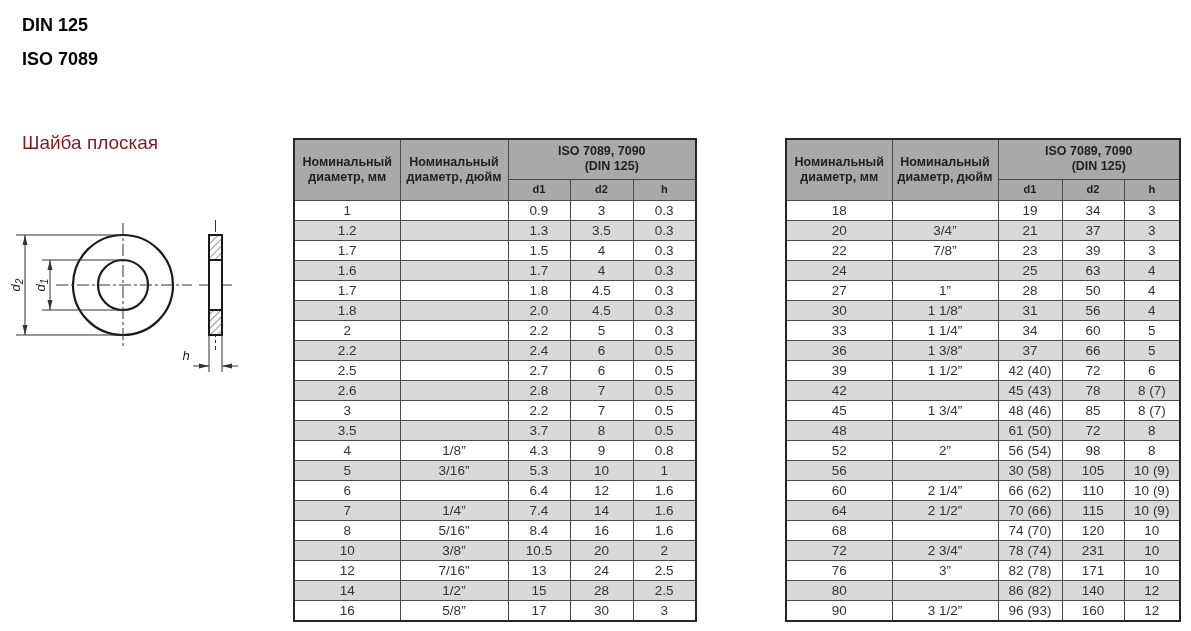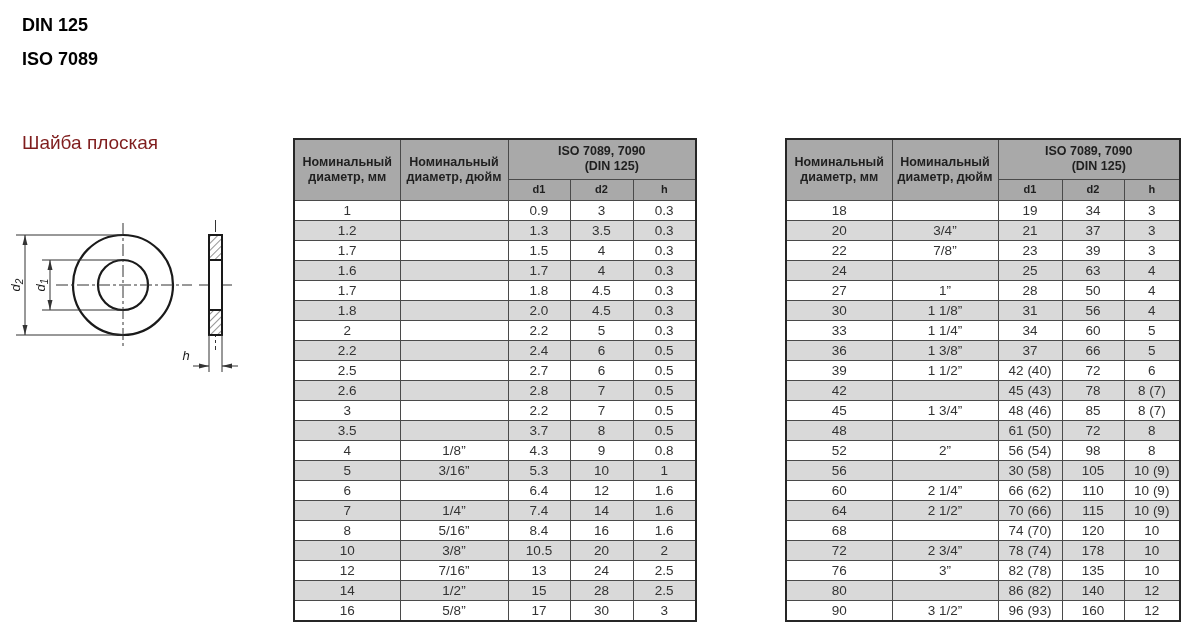--- a/index.html
+++ b/index.html
@@ -399,28 +399,28 @@
           <td>68</td>
           <td></td>
           <td>74 (70)</td>
           <td>120</td>
           <td>10</td>
         </tr>
         <tr>
           <td>72</td>
           <td>2 3/4”</td>
           <td>78 (74)</td>
-          <td>178</td>
+          <td>231</td>
           <td>10</td>
         </tr>
         <tr>
           <td>76</td>
           <td>3”</td>
           <td>82 (78)</td>
-          <td>135</td>
+          <td>171</td>
           <td>10</td>
         </tr>
         <tr>
           <td>80</td>
           <td></td>
           <td>86 (82)</td>
           <td>140</td>
           <td>12</td>
         </tr>
         <tr>

